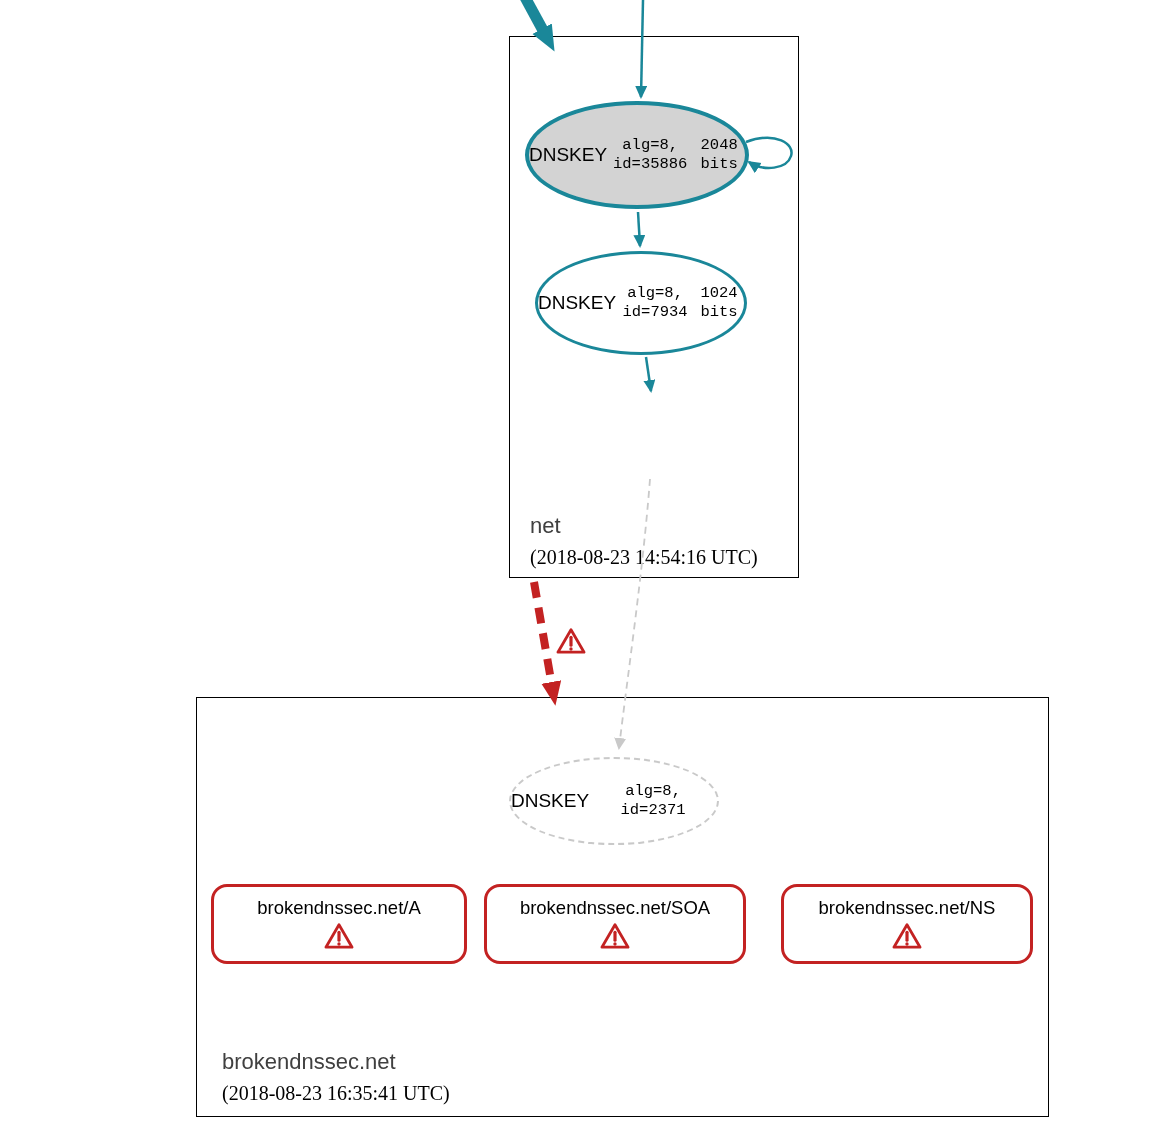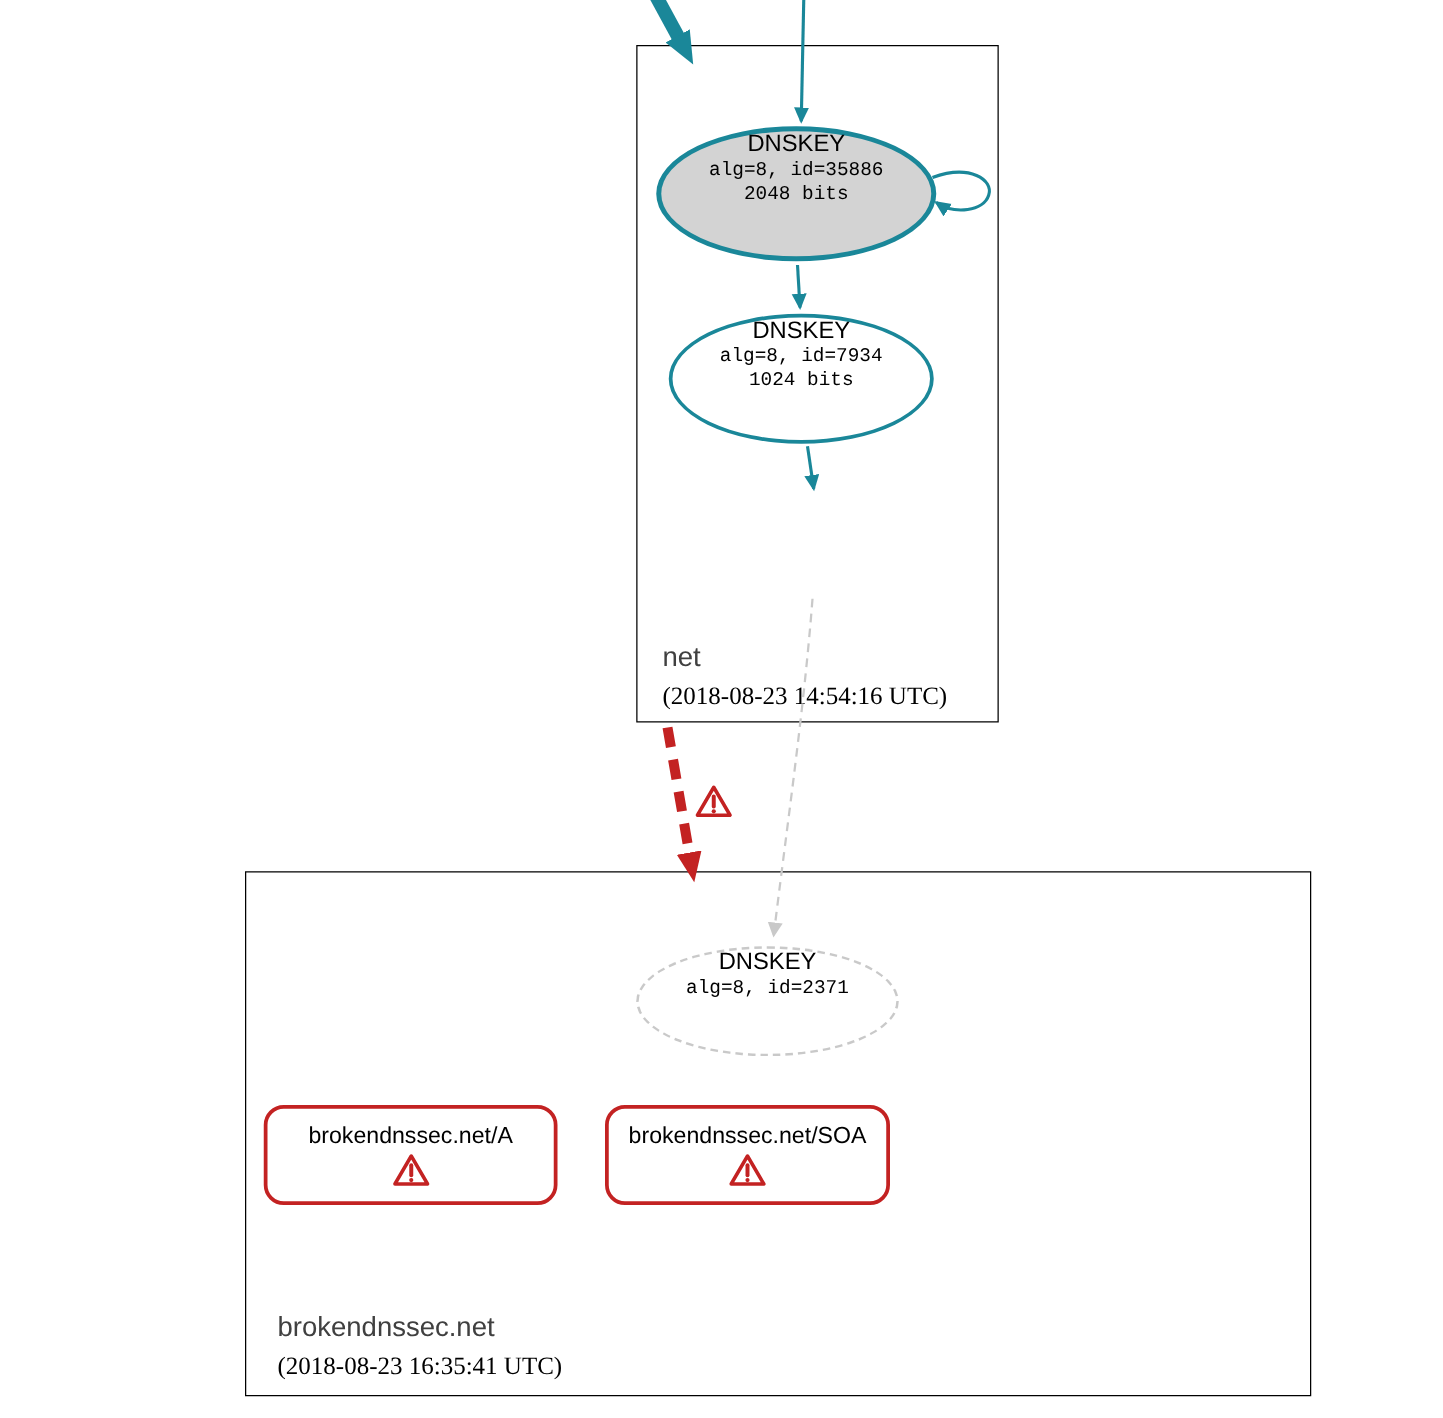--- a/index.html
+++ b/index.html
@@ -14,21 +14,21 @@
     position:relative;width:1154px;height:1134px;background:#ffffff;overflow:hidden;
   }
   .zone-box{
     position:absolute;border:1px solid #000;background:transparent;
   }
   .arrows{
     position:absolute;left:0;top:0;width:1154px;height:1134px;
     pointer-events:none;z-index:3;
   }
   .node{
-    position:absolute;display:flex;flex-direction:column;align-items:center;justify-content:flex-start;
+    position:absolute;display:flex;flex-direction:row;align-items:center;justify-content:center;
     text-align:center;z-index:2;background:#fff;
   }
   .ellipse{border-radius:50%;}
   .node-title{font-family:"Liberation Sans",sans-serif;font-size:19px;color:#000;line-height:1.15;}
   .node-sub{font-family:Liberation Mono, monospace;font-size:15.5px;color:#000;line-height:1.25;}
   .ksk{left:525px;top:101px;width:224px;height:108px;border:4px solid var(--teal);background:var(--node-fill-gray);}
   .zsk{left:535px;top:251px;width:212px;height:104px;border:3px solid var(--teal);}
   .ds{left:561px;top:396px;width:182px;height:82px;border:3px solid var(--teal);}
   .dnskey-broken{left:509px;top:757px;width:210px;height:88px;border:2px dashed var(--dashed-gray);}
   .zone-label{
@@ -105,35 +105,43 @@
 
 
   <div class="zone-label" style="left:530px;top:513px;">net</div>
   <div class="zone-ts" style="left:530px;top:546px;">(2018-08-23 14:54:16 UTC)</div>
 
   <div class="node ellipse dnskey-broken">
     <div class="node-title">DNSKEY</div>
     <div class="node-sub">alg=8, id=2371</div>
   </div>
 
-  <div class="rrset" style="left:211px;top:884px;width:235px;">
+  <div class="rrset" style="left:211px;top:884px;width:256px;">
     <div class="rrset-label">brokendnssec.net/A</div>
     <svg class="warn" viewBox="0 0 32 30">
       <path d="M16 3 L30 27 L2 27 Z" fill="#ffffff" stroke="#c32222" stroke-width="3" stroke-linejoin="round"></path>
       <line x1="16" y1="11" x2="16" y2="19.5" stroke="#c32222" stroke-width="3.4" stroke-linecap="round"></line>
       <circle cx="16" cy="23.6" r="1.8" fill="#c32222"></circle>
     </svg>
   </div>
 
-  <div class="rrset" style="left:484px;top:884px;width:228px;">
+  <div class="rrset" style="left:484px;top:884px;width:262px;">
     <div class="rrset-label">brokendnssec.net/SOA</div>
     <svg class="warn" viewBox="0 0 32 30">
       <path d="M16 3 L30 27 L2 27 Z" fill="#ffffff" stroke="#c32222" stroke-width="3" stroke-linejoin="round"></path>
       <line x1="16" y1="11" x2="16" y2="19.5" stroke="#c32222" stroke-width="3.4" stroke-linecap="round"></line>
       <circle cx="16" cy="23.6" r="1.8" fill="#c32222"></circle>
     </svg>
   </div>
 
+  <div class="rrset" style="left:781px;top:884px;width:252px;">
+    <div class="rrset-label">brokendnssec.net/NS</div>
+    <svg class="warn" viewBox="0 0 32 30">
+      <path d="M16 3 L30 27 L2 27 Z" fill="#ffffff" stroke="#c32222" stroke-width="3" stroke-linejoin="round"></path>
+      <line x1="16" y1="11" x2="16" y2="19.5" stroke="#c32222" stroke-width="3.4" stroke-linecap="round"></line>
+      <circle cx="16" cy="23.6" r="1.8" fill="#c32222"></circle>
+    </svg>
+  </div>
 
   <div class="zone-label" style="left:222px;top:1049px;">brokendnssec.net</div>
   <div class="zone-ts" style="left:222px;top:1082px;">(2018-08-23 16:35:41 UTC)</div>
 
 </div>
 
 </body></html>

